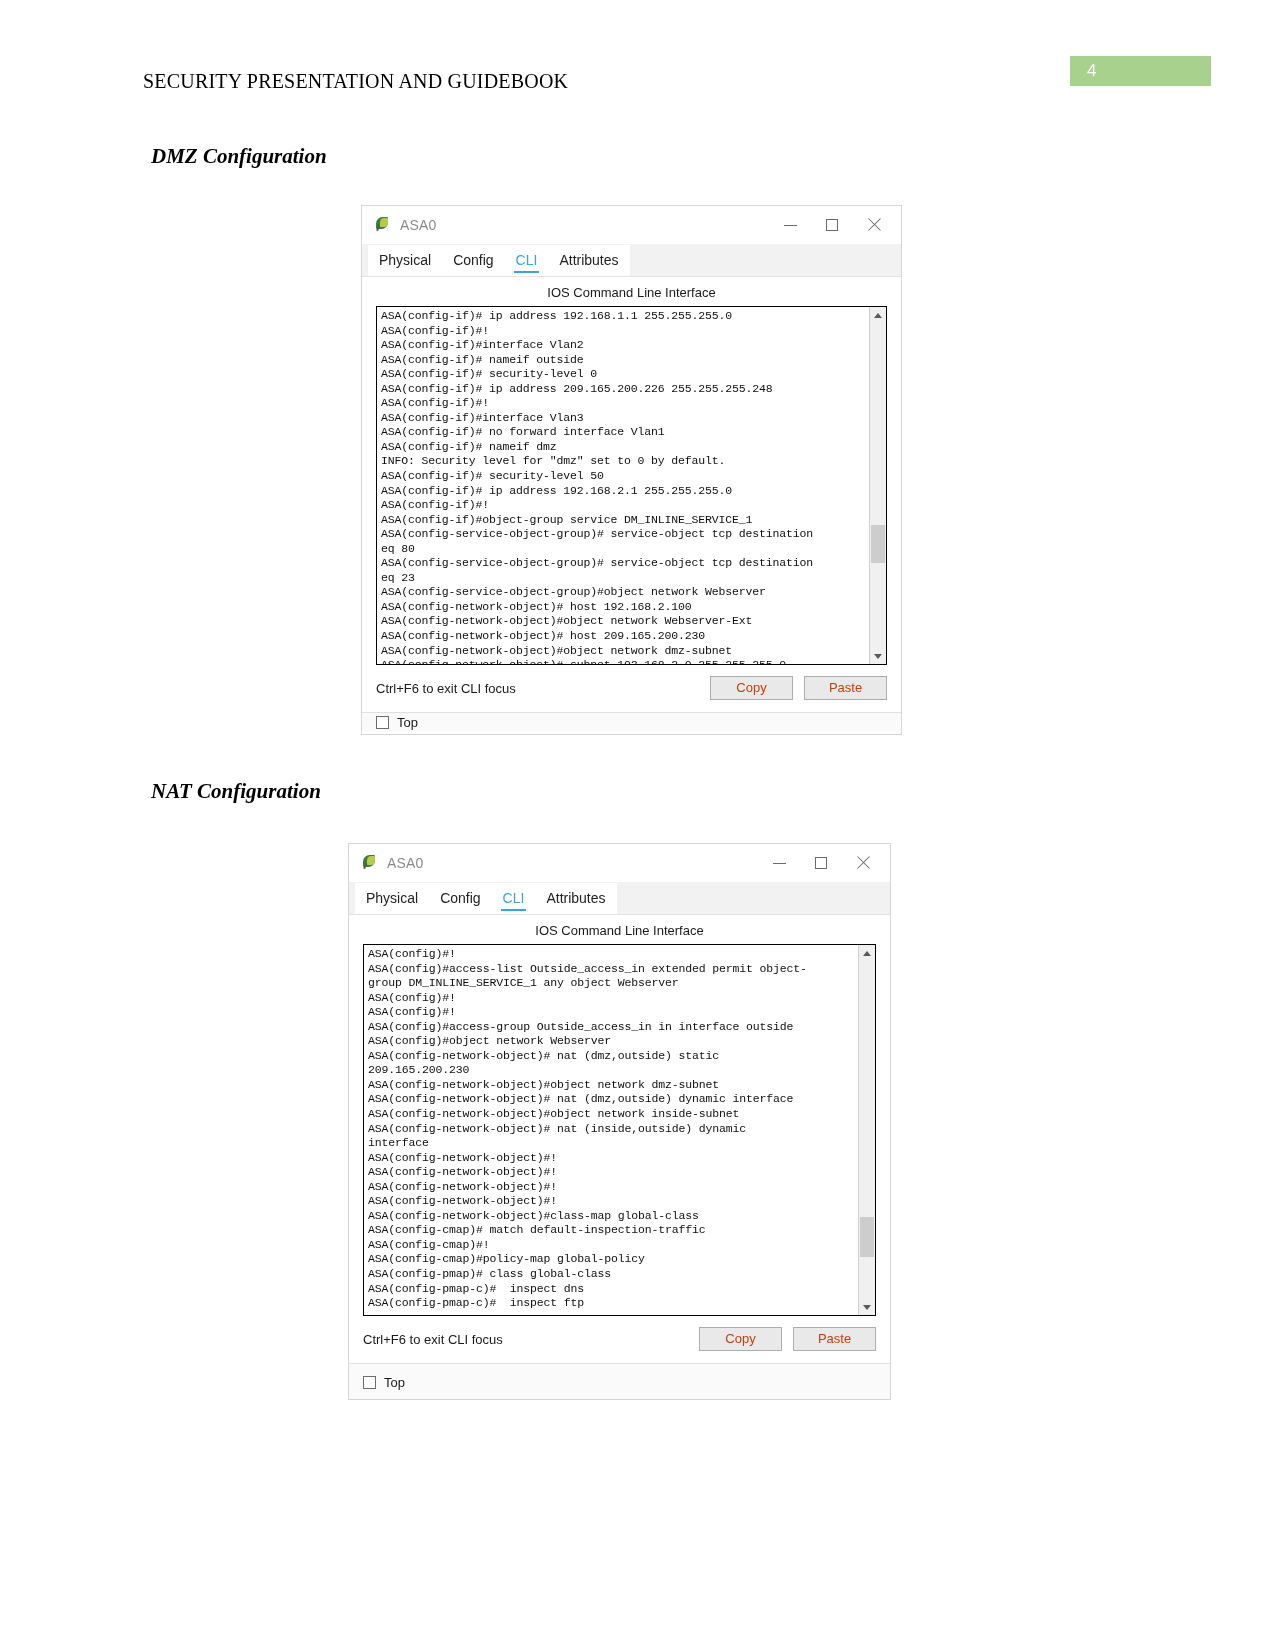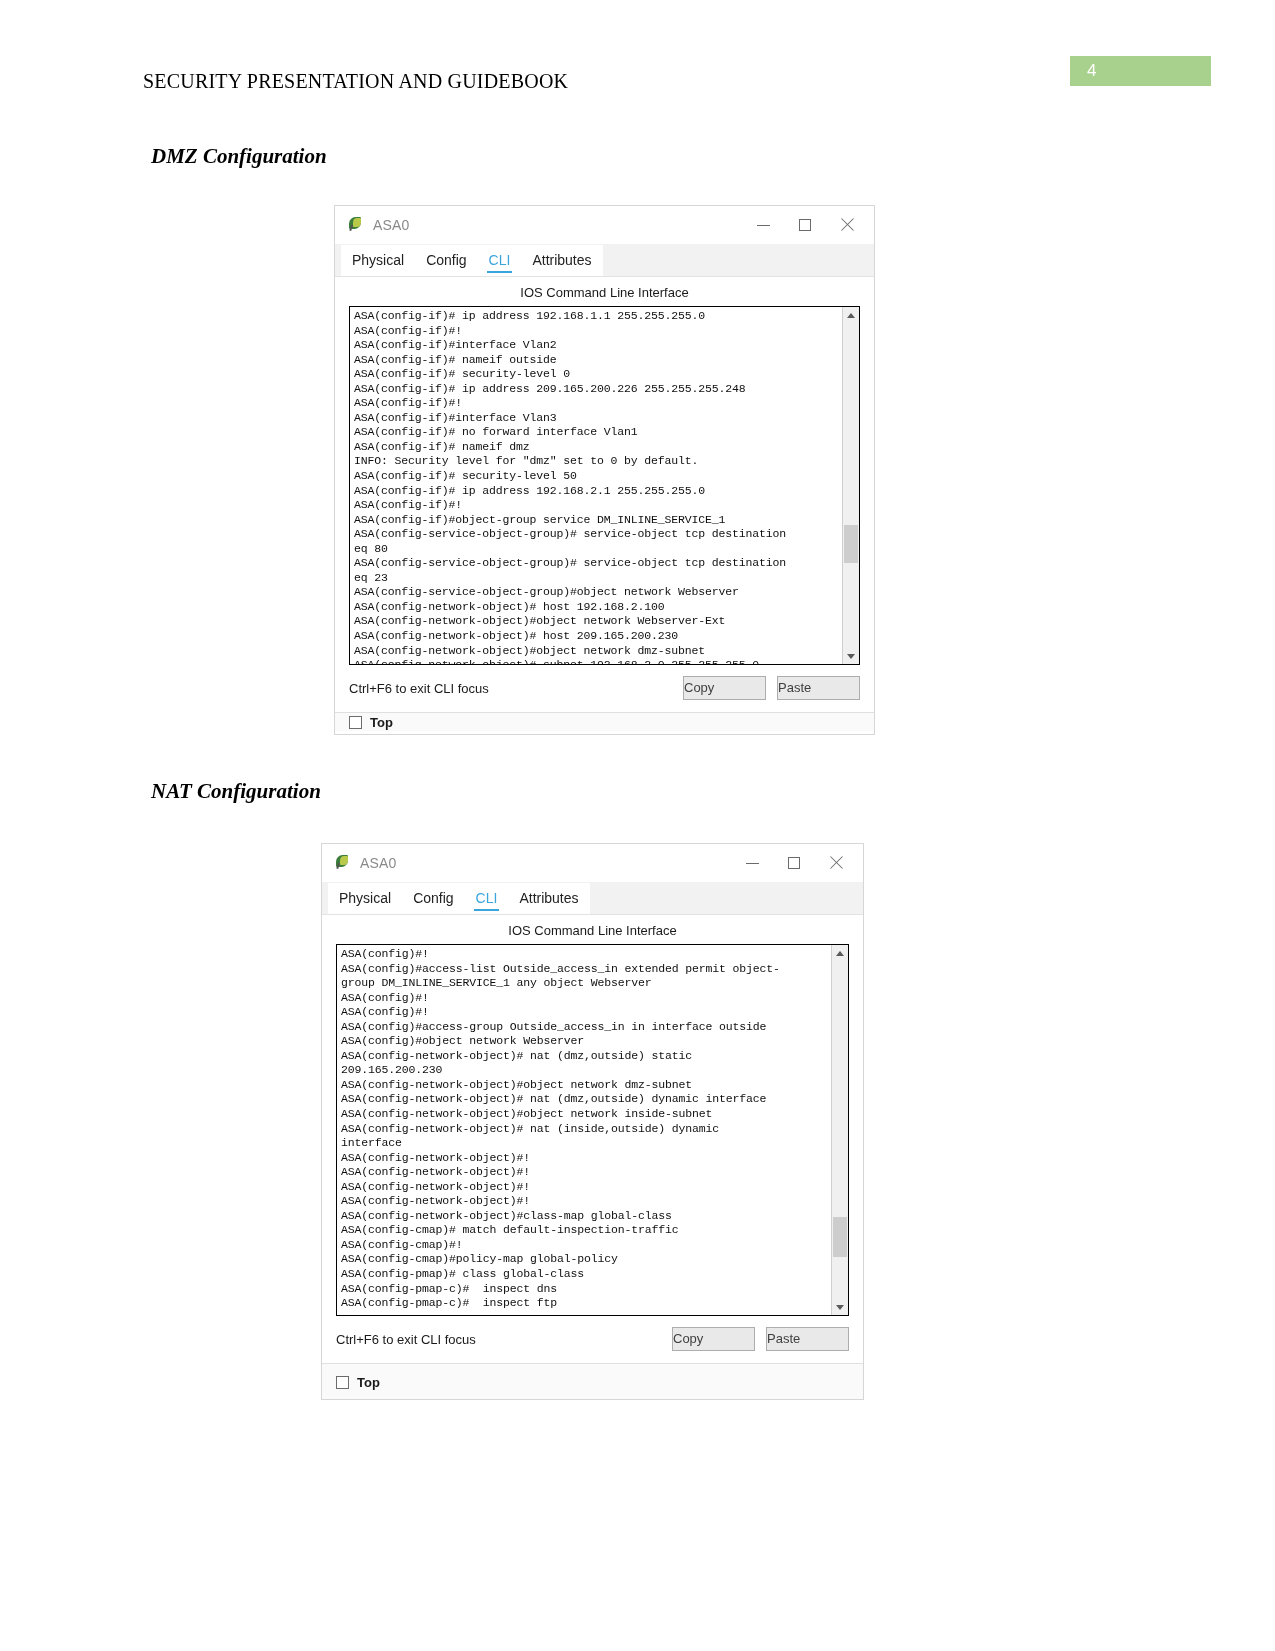--- a/index.html
+++ b/index.html
@@ -55,20 +55,21 @@
   #heading-nat { top: 779px; }
 
   
   .asa-window {
     position: absolute;
     background: #ffffff;
     border: 1px solid #d6d6d6;
     box-sizing: border-box;
     font-family: "Liberation Sans", sans-serif;
     overflow: hidden;
+    margin-left: 27px;
   }
   #window-dmz {
     left: 334px;
     top: 205px;
     width: 541px;
     height: 530px;
   }
   #window-nat {
     left: 321px;
     top: 843px;
@@ -277,37 +278,37 @@
   }
   .footer-buttons {
     margin-left: auto;
     display: flex;
     gap: 11px;
   }
   .btn {
     width: 83px;
     height: 24px;
     line-height: 22px;
+    text-align: center;
     font-size: 13px;
-    color: #404040;
+    color: #c2410c;
     background: #e9e9e9;
     border: 1px solid #adadad;
     box-sizing: border-box;
     font-family: "Liberation Sans", sans-serif;
   }
 
   
   .bottom-strip {
     border-top: 1px solid #e0e0e0;
     background: #fafafa;
     height: 36px;
     display: flex;
     align-items: center;
     padding-left: 14px;
-    font-weight: bold;
   }
   #window-dmz .bottom-strip { height: 18px; }
   .checkbox {
     width: 13px;
     height: 13px;
     border: 1px solid #6c6c6c;
     background: #ffffff;
     box-sizing: border-box;
     flex: 0 0 auto;
   }

